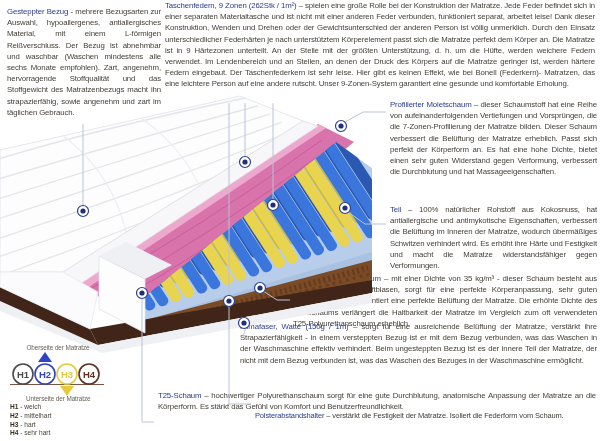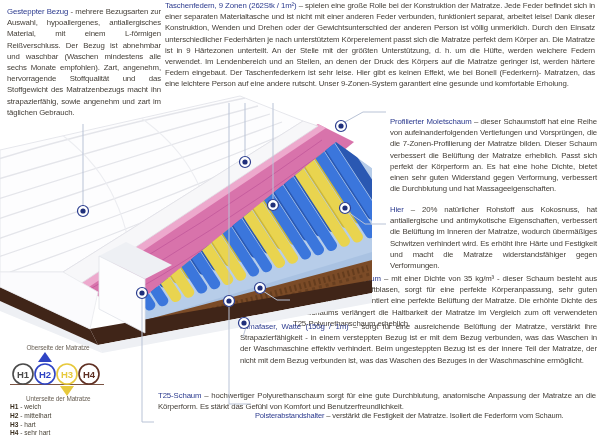--- a/index.html
+++ b/index.html
@@ -47,26 +47,26 @@
 <body>
 
 <div class="tblock" style="left:7px;top:6px;width:154px;">
   <span class="hd">Gesteppter Bezug</span><span> - mehrere Bezugsarten zur Auswahl, hypoallergenes, antiallergisches Material, mit einem L-förmigen Reißverschluss. Der Bezug ist abnehmbar und waschbar (Waschen mindestens alle sechs Monate empfohlen). Zart, angenehm, hervorragende Stoffqualität und das Stoffgewicht des Matratzenbezugs macht ihn strapazierfähig, sowie angenehm und zart im täglichen Gebrauch.</span>
 </div>
 
 <div class="tblock" style="left:165px;top:0;width:430px;">
   <span class="hd">Taschenfedern, 9 Zonen (262Stk / 1m²)</span><span> –  spielen eine große Rolle bei der Konstruktion der Matratze. Jede Feder befindet sich in einer separaten Materialtasche und ist nicht mit einer anderen Feder verbunden, funktioniert separat, arbeitet leise! Dank dieser Konstruktion, Wenden und Drehen oder der Gewichtsunterschied der anderen Person ist völlig unmerklich. Durch den Einsatz unterschiedlicher Federhärten je nach unterstütztem Körperelement passt sich die Matratze perfekt dem Körper an. Die Matratze ist in 9 Härtezonen unterteilt. An der Stelle mit der größten Unterstützung, d. h. um die Hüfte, werden weichere Federn verwendet. Im Lendenbereich und an Stellen, an denen der Druck des Körpers auf die Matratze geringer ist, werden härtere Federn eingebaut. Der Taschenfederkern ist sehr leise. Hier gibt es keinen Effekt, wie bei Bonell (Federkern)- Matratzen, das eine leichtere Person auf eine andere rutscht. Unser 9-Zonen-System garantiert eine gesunde und komfortable Erholung.</span>
 </div>
 
-<div class="tblock" style="left:390px;top:116px;width:207px;">
+<div class="tblock" style="left:390px;top:99px;width:207px;">
   <span class="hd">Profilierter Moletschaum</span><span> –  dieser Schaumstoff hat eine Reihe von aufeinanderfolgenden Vertiefungen und Vorsprüngen, die die 7-Zonen-Profilierung der Matratze bilden. Dieser Schaum verbessert die Belüftung der Matratze erheblich. Passt sich perfekt der Körperform an. Es hat eine hohe Dichte, bietet einen sehr guten Widerstand gegen Verformung, verbessert die Durchblutung und hat Massageeigenschaften.</span>
 </div>
 
 <div class="tblock" style="left:390px;top:204px;width:207px;">
-  <span class="hd">Hier</span><span> –  20% natürlicher Rohstoff aus Kokosnuss, hat antiallergische und antimykotische Eigenschaften, verbessert die Belüftung im Inneren der Matratze, wodurch übermäßiges Schwitzen verhindert wird. Es erhöht ihre Härte und Festigkeit und macht die Matratze widerstandsfähiger gegen Verformungen.</span>
+  <span class="hd">Teil</span><span> –  100% natürlicher Rohstoff aus Kokosnuss, hat antiallergische und antimykotische Eigenschaften, verbessert die Belüftung im Inneren der Matratze, wodurch übermäßiges Schwitzen verhindert wird. Es erhöht ihre Härte und Festigkeit und macht die Matratze widerstandsfähiger gegen Verformungen.</span>
 </div>
 
 <div class="tblock" style="left:293px;top:273px;width:304px;">
   <span class="hd">Hochflexibler HR-Schaum</span><span> –  mit einer Dichte von 35 kg/m³ - dieser Schaum besteht aus einer Vielzahl von Luftblasen, sorgt für eine perfekte Körperanpassung, sehr guten Schlafkomfort und garantiert eine perfekte Belüftung der Matratze. Die erhöhte Dichte des HR-Schaums verlängert die Haltbarkeit der Matratze im Vergleich zum oft verwendeten T25-Polyurethanschaum erheblich.</span>
 </div>
 
 <div class="tblock" style="left:240px;top:321px;width:357px;">
   <span class="hd">Klimafaser, Watte (150g / 1m)</span><span> –  sorgt für eine ausreichende Belüftung der Matratze, verstärkt ihre Strapazierfähigkeit - in einem versteppten Bezug ist er mit dem Bezug verbunden, was das Waschen in der Waschmaschine effektiv verhindert. Beim ungesteppten Bezug ist es der innere Teil der Matratze, der nicht mit dem Bezug verbunden ist, was das Waschen des Bezuges in der Waschmaschine ermöglicht.</span>
 </div>
 

